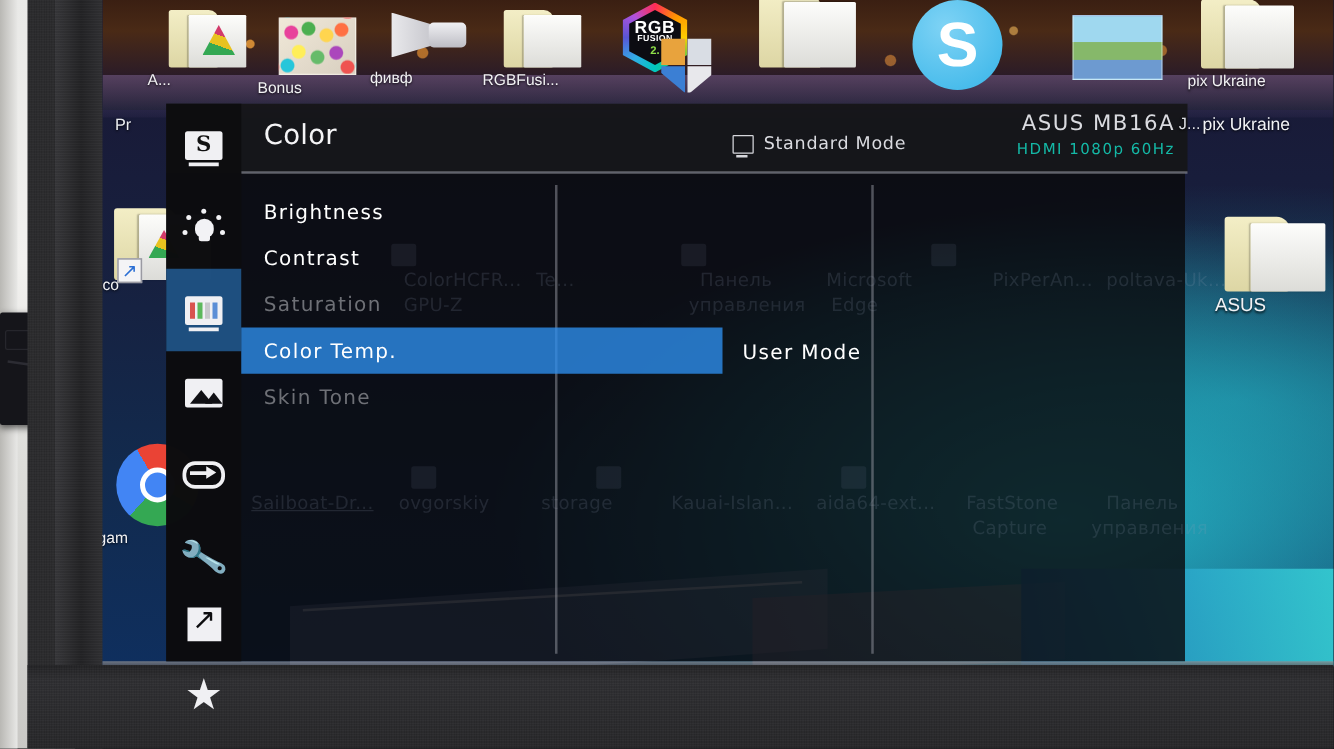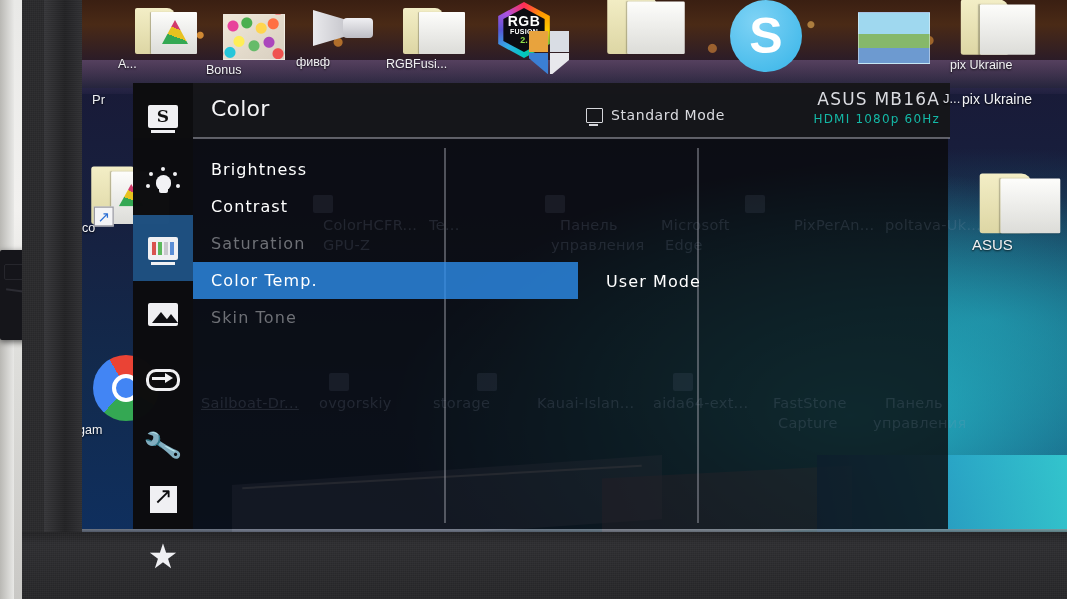--- a/index.html
+++ b/index.html
@@ -456,21 +456,21 @@
       </div>
       <div class="menu-row off" style="top:161px;">
         <div class="mlabel">Skin Tone</div>
       </div>
       <div class="menu-row sel" style="top:124px;">
         <div class="mlabel">Color Temp.</div>
       </div>
     </div>
 
     <div class="sub-col">
-      <div class="sub-item" style="top:134px;margin-left:12px;">User Mode</div>
+      <div class="sub-item" style="top:134px;">User Mode</div>
     </div>
   </div>
 
   <div style="position:absolute; left:92px; top:92px; font-size:13px; color:#eceef2;
               text-shadow:0 1px 2px rgba(0,0,0,.9);">Pr</div>
   <div style="position:absolute; left:962px; top:91px; font-size:14px; color:#f2f3f6;
               text-shadow:0 1px 2px rgba(0,0,0,.9);">pix Ukraine</div>
   <div style="position:absolute; left:943px; top:91px; font-size:13px; color:#dfe1e6;
               text-shadow:0 1px 2px rgba(0,0,0,.9);">J...</div>
 

